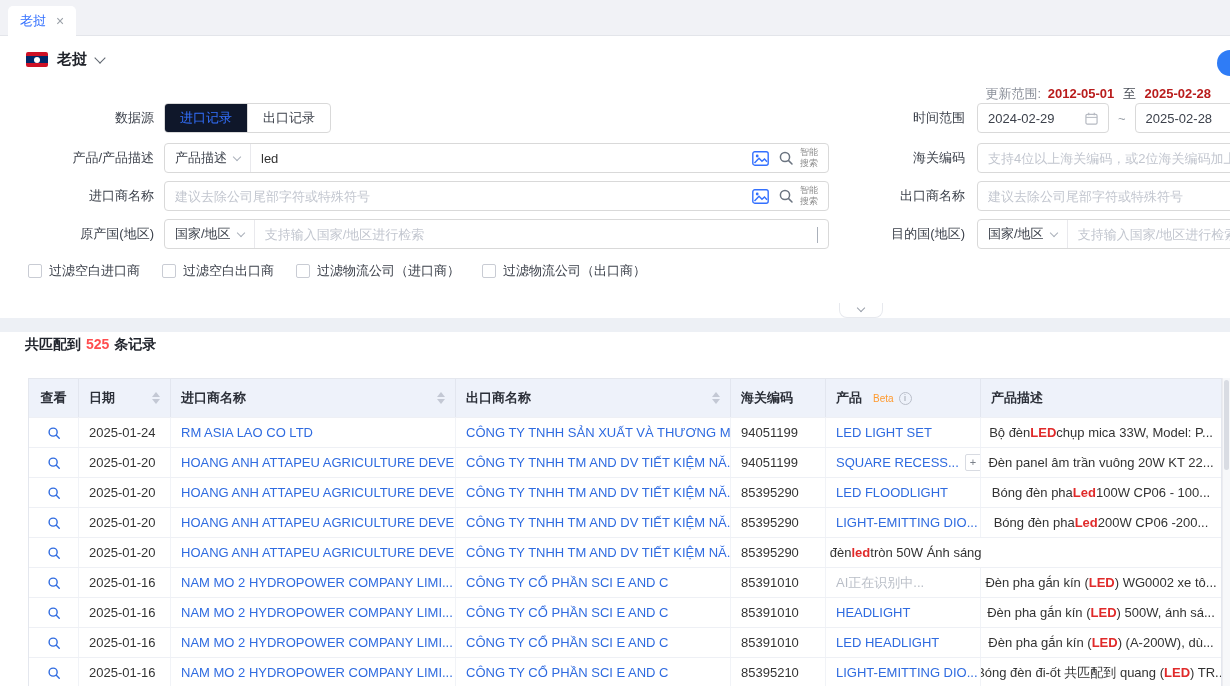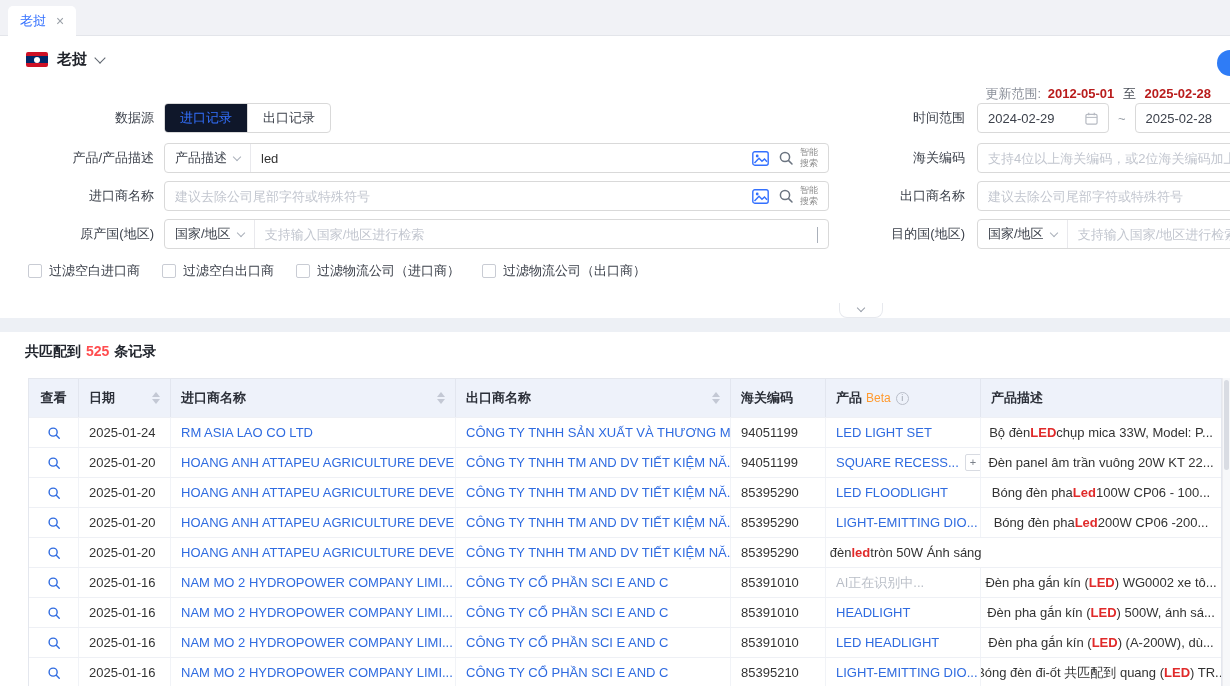--- a/index.html
+++ b/index.html
@@ -74,37 +74,37 @@
   
   .collapse { position:absolute; left:839px; top:303px; width:44px; height:15px; background:#fff;
     border:1px solid #e7e9ee; border-top:none; border-radius:0 0 8px 8px; display:flex; align-items:center;
     justify-content:center; cursor:pointer; z-index:3; }
   .chev-xs { width:6px; height:6px; border-right:1.4px solid #9aa0ab; border-bottom:1.4px solid #9aa0ab;
     transform:rotate(45deg); margin-top:-4px; }
 
   
   .band { position:absolute; left:0; right:0; top:318px; height:14px; background:#edf0f5; }
   .card { position:absolute; left:0; right:0; top:332px; bottom:0; background:#fff; }
-  .rtitle { position:absolute; left:25px; top:11px; font-size:14px; font-weight:bold; color:#22262e; }
+  .rtitle { position:absolute; left:25px; top:4px; font-size:14px; font-weight:bold; color:#22262e; }
   .rcount { color:#ff4d4f; margin:0 5px; }
 
   .table { position:absolute; left:28px; top:46px; width:1194px; bottom:0; border:1px solid #e4e7ee;
     border-bottom:none; overflow:hidden; background:#fff; }
   .thead, .trow { display:grid; grid-template-columns:50px 92px 285px 275px 95px 155px 1fr; }
   .thead { height:38px; background:#eef2fa; }
   .th { display:flex; align-items:center; padding:0 10px; font-weight:bold; color:#2b2f38;
     border-right:1px solid #e2e6ef; white-space:nowrap; overflow:hidden; }
   .th:last-child { border-right:none; }
   .c-view { justify-content:center; padding:0; }
   .sorts { margin-left:auto; display:flex; flex-direction:column; gap:2px; padding-left:6px; cursor:pointer; }
   .tri-up { width:0; height:0; border-left:4px solid transparent; border-right:4px solid transparent;
     border-bottom:5px solid #c3c8d4; }
   .tri-down { width:0; height:0; border-left:4px solid transparent; border-right:4px solid transparent;
     border-top:5px solid #c3c8d4; }
-  .beta { color:#ff9a2e; font-size:12px; margin-left:4px; font-weight:normal; }
+  .beta { color:#ff9a2e; font-size:10px; margin-left:11px; font-weight:normal; }
   .info { width:13px; height:13px; border:1px solid #b9bec9; border-radius:50%; color:#9aa0ab; font-size:9px;
     display:flex; align-items:center; justify-content:center; margin-left:5px; font-weight:normal; flex:none; }
 
   .trow { height:30px; border-top:1px solid #eef0f5; background:#fff; }
   .td { display:flex; align-items:center; padding:0 10px; border-right:1px solid #f1f3f7;
     white-space:nowrap; overflow:hidden; }
   .td:last-child { border-right:none;justify-content:center; }
   .link { color:#2f6be0; cursor:pointer; }
   .hl { color:#e02a2a; font-weight:bold; }
   .pending { color:#b9bec7; }

